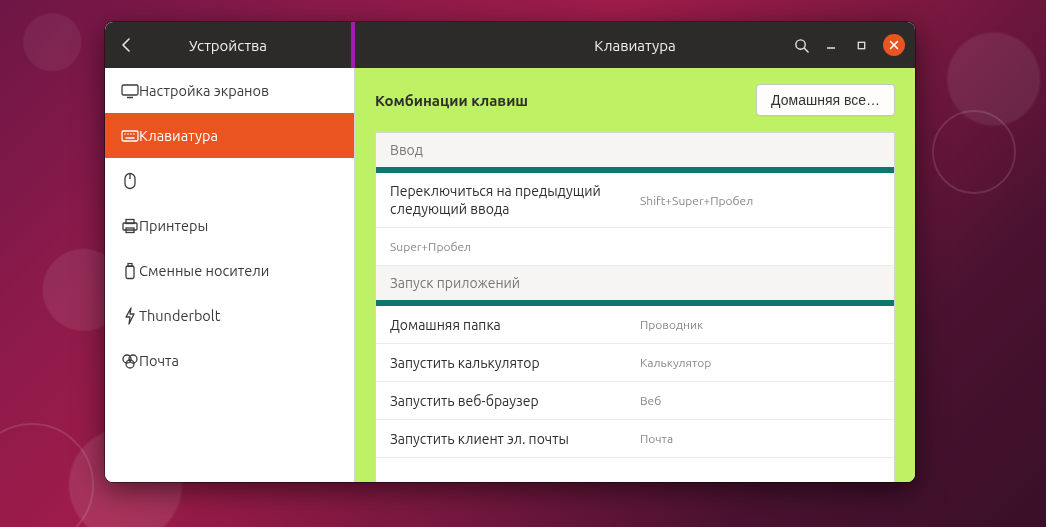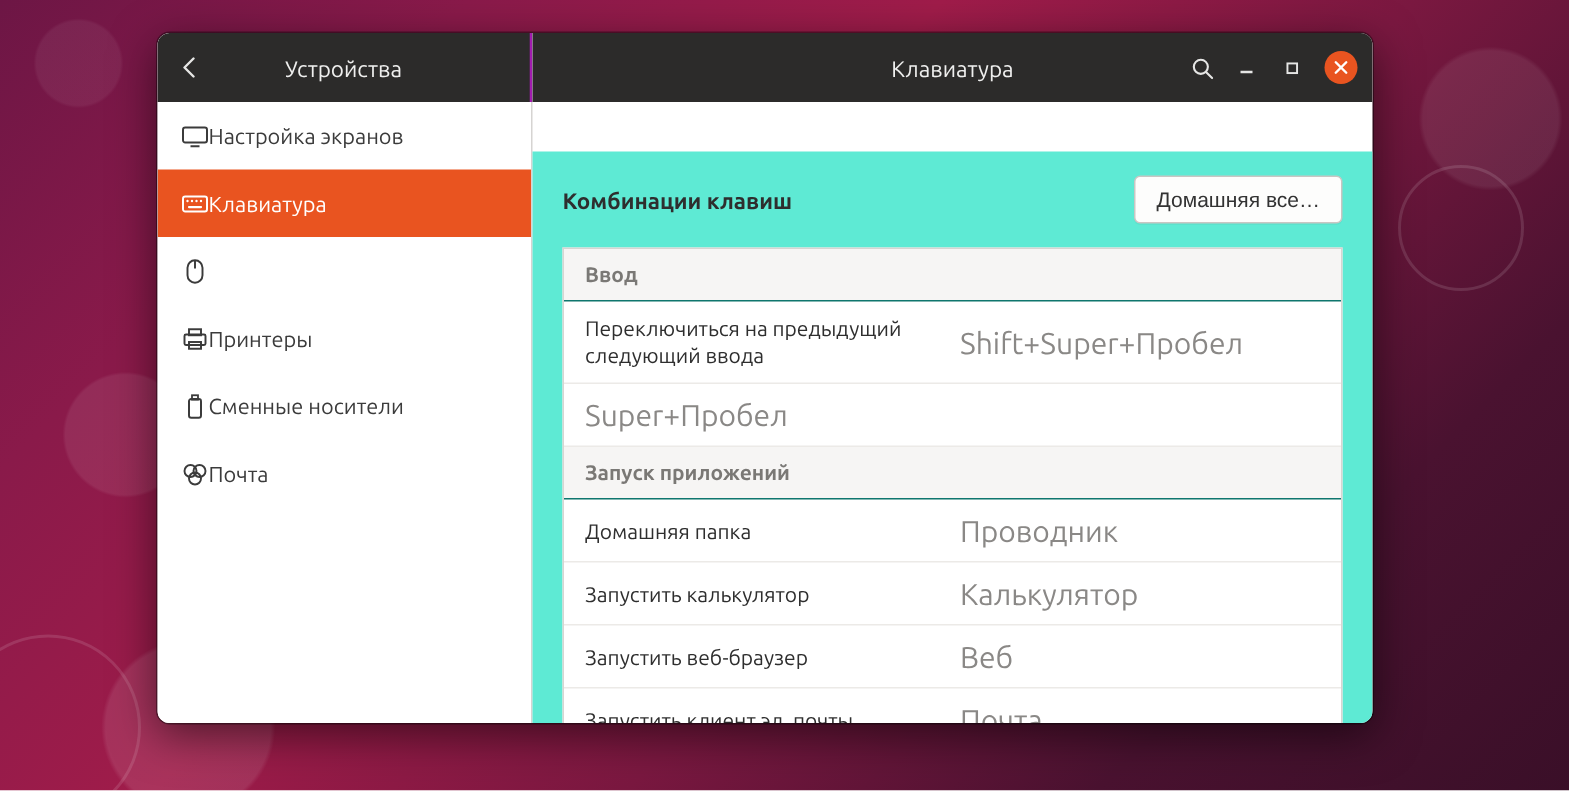--- a/index.html
+++ b/index.html
@@ -40,21 +40,21 @@
   .col-right { flex: 1 1 auto; }
 
   .hbar {
     height: 46px;
     background: #2c2b2a;
     color: #efefee;
     display:flex; align-items:center;
     position:relative;
     font-size: 15px;
   }
-  .hbar-left { border-top-left-radius:8px; justify-content:center; border-right:2px solid #a21caf;}
+  .hbar-left { border-top-left-radius:8px; justify-content:center; border-right:4px solid #a21caf;}
   .hbar-right { justify-content:center; }
   .back-btn {
     position:absolute; left:6px; top:50%; transform:translateY(-50%);
     width:30px; height:30px; display:flex; align-items:center; justify-content:center;
     color:#e6e6e5; cursor:pointer; border-radius:4px;
   }
   .hbar .title { font-weight:400; }
 
   .hbar-right .controls { position:absolute; right:4px; top:50%; transform:translateY(-50%); display:flex; gap:2px; align-items:center;}
   .hc-btn {
@@ -70,53 +70,53 @@
     display:flex; align-items:center; 
     padding: 0 16px; height:45px;
     color:#3b3b3b; font-size:14.5px;
     cursor:pointer;
   }
   .side-item.selected { background:#E95420; color:#fff; }
   .side-item .ico { width:18px; height:18px; display:flex; align-items:center; justify-content:center; flex:0 0 18px;}
   .side-item svg { stroke: currentColor; }
 
   
-  .main { flex:1; background:#5eead4; overflow:hidden; display:flex; flex-direction:column;margin-top:33px;}
+  .main { flex:1; background:#bef264; overflow:hidden; display:flex; flex-direction:column;}
   .main-top {
     display:flex; align-items:center; justify-content:space-between;
     padding: 16px 20px 16px 20px;
   }
   .main-top h1 { font-size:15px; font-weight:700; color:#2e2e2e;}
   .reset-btn {
     background:#fdfdfc; border:1px solid #c9c6c3; border-radius:4px;
     padding: 7px 14px; font-size:14px; color:#333; cursor:pointer;
     box-shadow: 0 1px 0 rgba(0,0,0,0.03);
   }
 
   .shortcut-list {
     margin: 0 20px 0 20px;
     border:1px solid #d7d5d2; border-bottom:none;
     background:#fff;
     flex:1; overflow:hidden;
   }
   .group-header {
     background:#f6f5f4; color:#7a7875;
-    font-weight:700; font-size:14px;
+    font-weight:400; font-size:14px;
     padding:9px 14px;
-    border-bottom:1px solid #0f766e;
+    border-bottom:6px solid #0f766e;
   }
   .row {
     display:flex; align-items:center;
     padding: 9px 14px;
     min-height:38px;
     border-bottom:1px solid #eceae7;
     cursor:pointer;
   }
   .row .name { flex: 0 0 250px; color:#2e2e2e; font-size:14px; line-height:1.3;}
-  .row .accel { color:#8a8886; font-size:20px;}
+  .row .accel { color:#8a8886; font-size:12px;}
 </style>
 </head>
 <body>
 
 <div class="wallpaper"></div>
 
 <div class="window">
 
   <div class="col-left">
     <div class="hbar hbar-left">
@@ -169,20 +169,28 @@
           <span>Принтеры</span>
         </div>
         <div class="side-item">
           <span class="ico">
             <svg width="12" height="18" viewBox="0 0 12 18">
               <rect x="2" y="4" width="8" height="12.5" rx="1.5" fill="none" stroke="currentColor" stroke-width="1.3"></rect>
               <rect x="4" y="1.5" width="4" height="3" fill="none" stroke="currentColor" stroke-width="1.2"></rect>
             </svg>
           </span>
           <span>Сменные носители</span>
+        </div>
+        <div class="side-item">
+          <span class="ico">
+            <svg width="14" height="18" viewBox="0 0 14 18">
+              <path d="M8 1 L3 10 L7 10 L6 17 L11 7 L7 7 Z" fill="none" stroke="currentColor" stroke-width="1.3" stroke-linejoin="round"></path>
+            </svg>
+          </span>
+          <span>Thunderbolt</span>
         </div>
         <div class="side-item">
           <span class="ico">
             <svg width="18" height="16" viewBox="0 0 18 16">
               <circle cx="6" cy="6" r="4" fill="none" stroke="currentColor" stroke-width="1.3"></circle>
               <circle cx="12" cy="6" r="4" fill="none" stroke="currentColor" stroke-width="1.3"></circle>
               <circle cx="9" cy="11" r="4" fill="none" stroke="currentColor" stroke-width="1.3"></circle>
             </svg>
           </span>
           <span>Почта</span>

